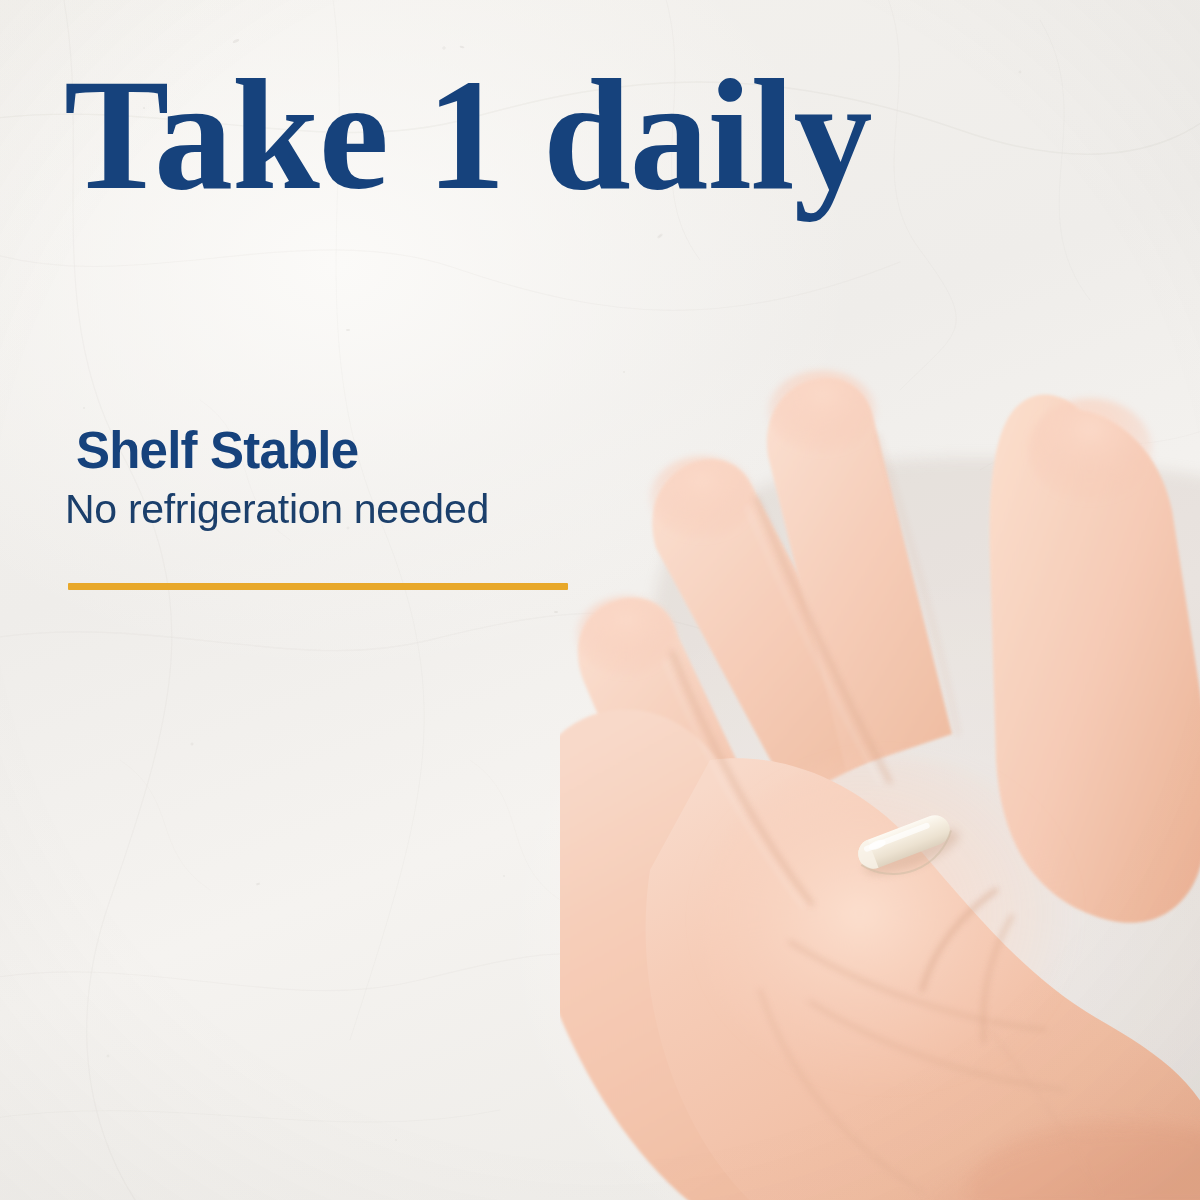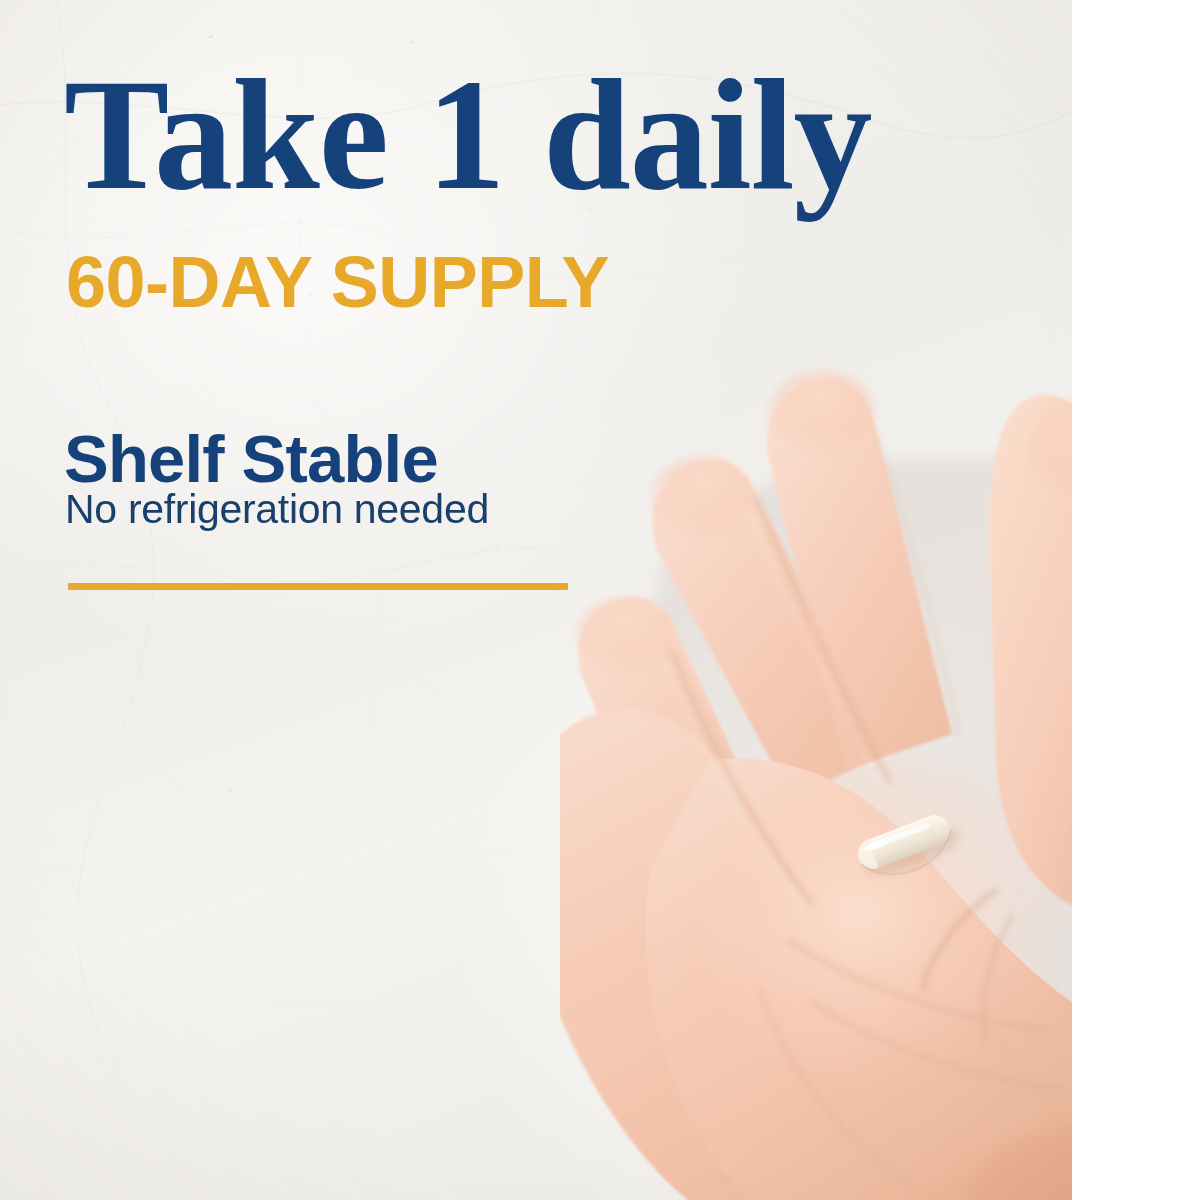--- a/index.html
+++ b/index.html
@@ -10,21 +10,21 @@
   body {
     width: 1200px;
     height: 1200px;
     overflow: hidden;
     font-family: "Liberation Sans", sans-serif;
     background: #ffffff;
   }
 
   #panel {
     position: relative;
-    width: 1072px;
+    width: 1200px;
     height: 1200px;
     overflow: hidden;
     background-color: #f3f1ed;
   }
 
   
   .marble-base {
     position: absolute;
     inset: 0;
     background:
@@ -92,25 +92,25 @@
     font-weight: 700;
     font-size: 72px;
     line-height: 1;
     letter-spacing: -0.5px;
     color: #e8a82a;
     white-space: nowrap;
   }
 
   .feature-title {
     position: absolute;
-    left: 0;
+    left: 12px;
     top: 425px;
     font-family: "Liberation Sans", sans-serif;
     font-weight: 700;
-    font-size: 67px;
+    font-size: 51px;
     line-height: 1;
     letter-spacing: -0.8px;
     color: #16427c;
     white-space: nowrap;
   }
 
   .feature-sub {
     position: absolute;
     left: 1px;
     top: 489px;
@@ -368,21 +368,20 @@
       <path d="M-48 6 A 60 60 0 0 0 48 6" fill="none" stroke="#cbbba3" stroke-width="2" opacity=".5"></path>
     </g>
   </svg>
 
   <div class="marble-vignette"></div>
 
   <div class="text-col">
 
     <div class="headline">Take 1 daily</div>
 
-    <div class="subheadline">60-DAY SUPPLY</div>
 
     <div class="feature-title">Shelf Stable</div>
 
     <div class="feature-sub">No refrigeration needed</div>
 
     <div class="divider"></div>
 
 
   </div>
 </div>

